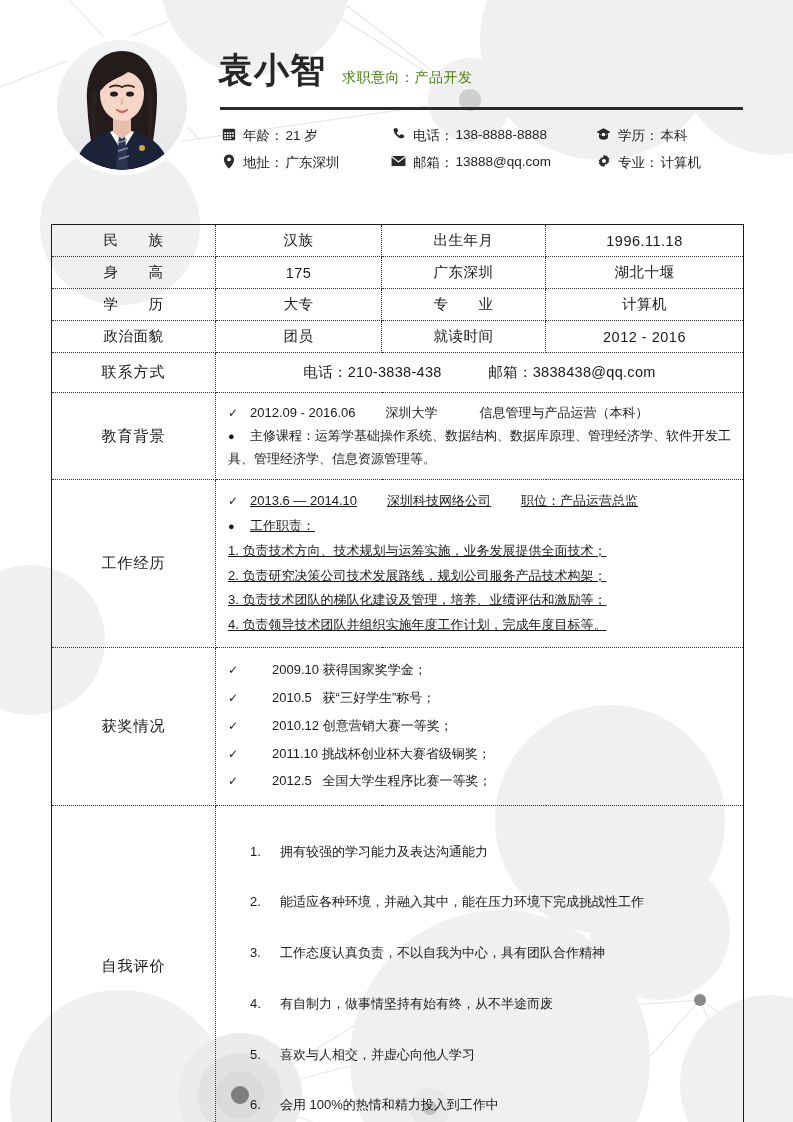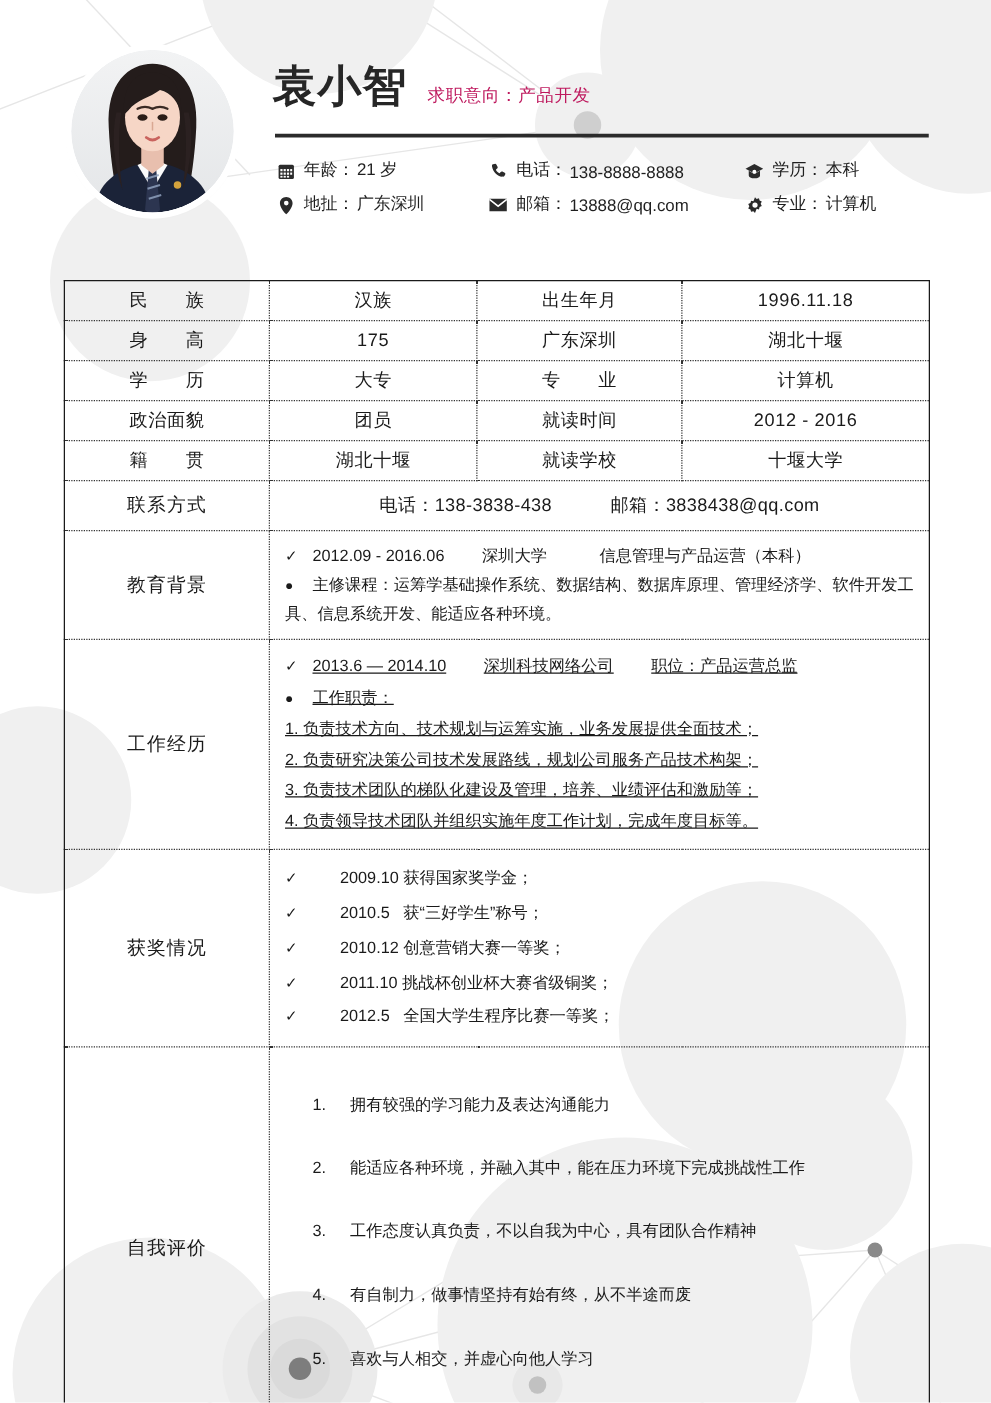--- a/index.html
+++ b/index.html
@@ -62,21 +62,21 @@
   .person-name {
     font-size: 35px;
     font-weight: bold;
     letter-spacing: 1px;
     color: #262626;
     line-height: 1;
   }
   .job-intent {
     margin-left: 16px;
     font-size: 14px;
-    color: #be185d;
+    color: #4d7c0f;
     letter-spacing: 0.5px;
   }
 
   .header-rule {
     position: absolute;
     left: 220px; top: 107px;
     width: 523px; height: 3px;
     background: #2b2b2b;
   }
 
@@ -86,21 +86,21 @@
     width: 540px;
     display: grid;
     grid-template-columns: 170px 205px auto;
     grid-auto-rows: 27px;
     align-items: center;
     font-size: 13.5px;
     color: #1f1f1f;
   }
   .info-item {
     display: flex;
-    align-items: flex-end;
+    align-items: flex-start;
     white-space: nowrap;
   }
   .info-item .ico {
     width: 17px;
     height: 15px;
     margin-right: 6px;
     display: inline-flex;
     align-items: center;
     justify-content: center;
     flex: none;
@@ -395,44 +395,38 @@
       <td>大专</td>
       <td>专　　业</td>
       <td>计算机</td>
     </tr>
     <tr class="basic">
       <td>政治面貌</td>
       <td>团员</td>
       <td>就读时间</td>
       <td>2012 - 2016</td>
     </tr>
-    <tr class="basic">
-      <td>籍　　贯</td>
-      <td>湖北十堰</td>
-      <td>就读学校</td>
-      <td>十堰大学</td>
-    </tr>
 
     <tr>
       <td class="sec-label">联系方式</td>
       <td class="contact-body" colspan="3">
-        <span>电话：138-3838-438</span>
+        <span>电话：210-3838-438</span>
         <span class="sp"></span>
         <span>邮箱：3838438@qq.com</span>
       </td>
     </tr>
 
     <tr>
       <td class="sec-label">教育背景</td>
       <td class="sec-body" colspan="3">
         <span class="line">
           <span class="mk mk-check">✓</span><span>2012.09 - 2016.06</span><span class="gap-a"></span><span>深圳大学</span><span class="gap-b"></span><span>信息管理与产品运营（本科）</span>
         </span>
         <span class="line wrap">
-          <span class="mk mk-dot">●</span><span>主修课程：运筹学基础操作系统、数据结构、数据库原理、管理经济学、软件开发工具、信息系统开发、能适应各种环境。</span>
+          <span class="mk mk-dot">●</span><span>主修课程：运筹学基础操作系统、数据结构、数据库原理、管理经济学、软件开发工具、管理经济学、信息资源管理等。</span>
         </span>
       </td>
     </tr>
 
     <tr>
       <td class="sec-label">工作经历</td>
       <td class="sec-body work-body" colspan="3">
         <span class="line">
           <span class="mk mk-check">✓</span><span>2013.6 — 2014.10</span><span class="gap-a"></span><span>深圳科技网络公司</span><span class="gap-c"></span><span>职位：产品运营总监</span>
         </span>

